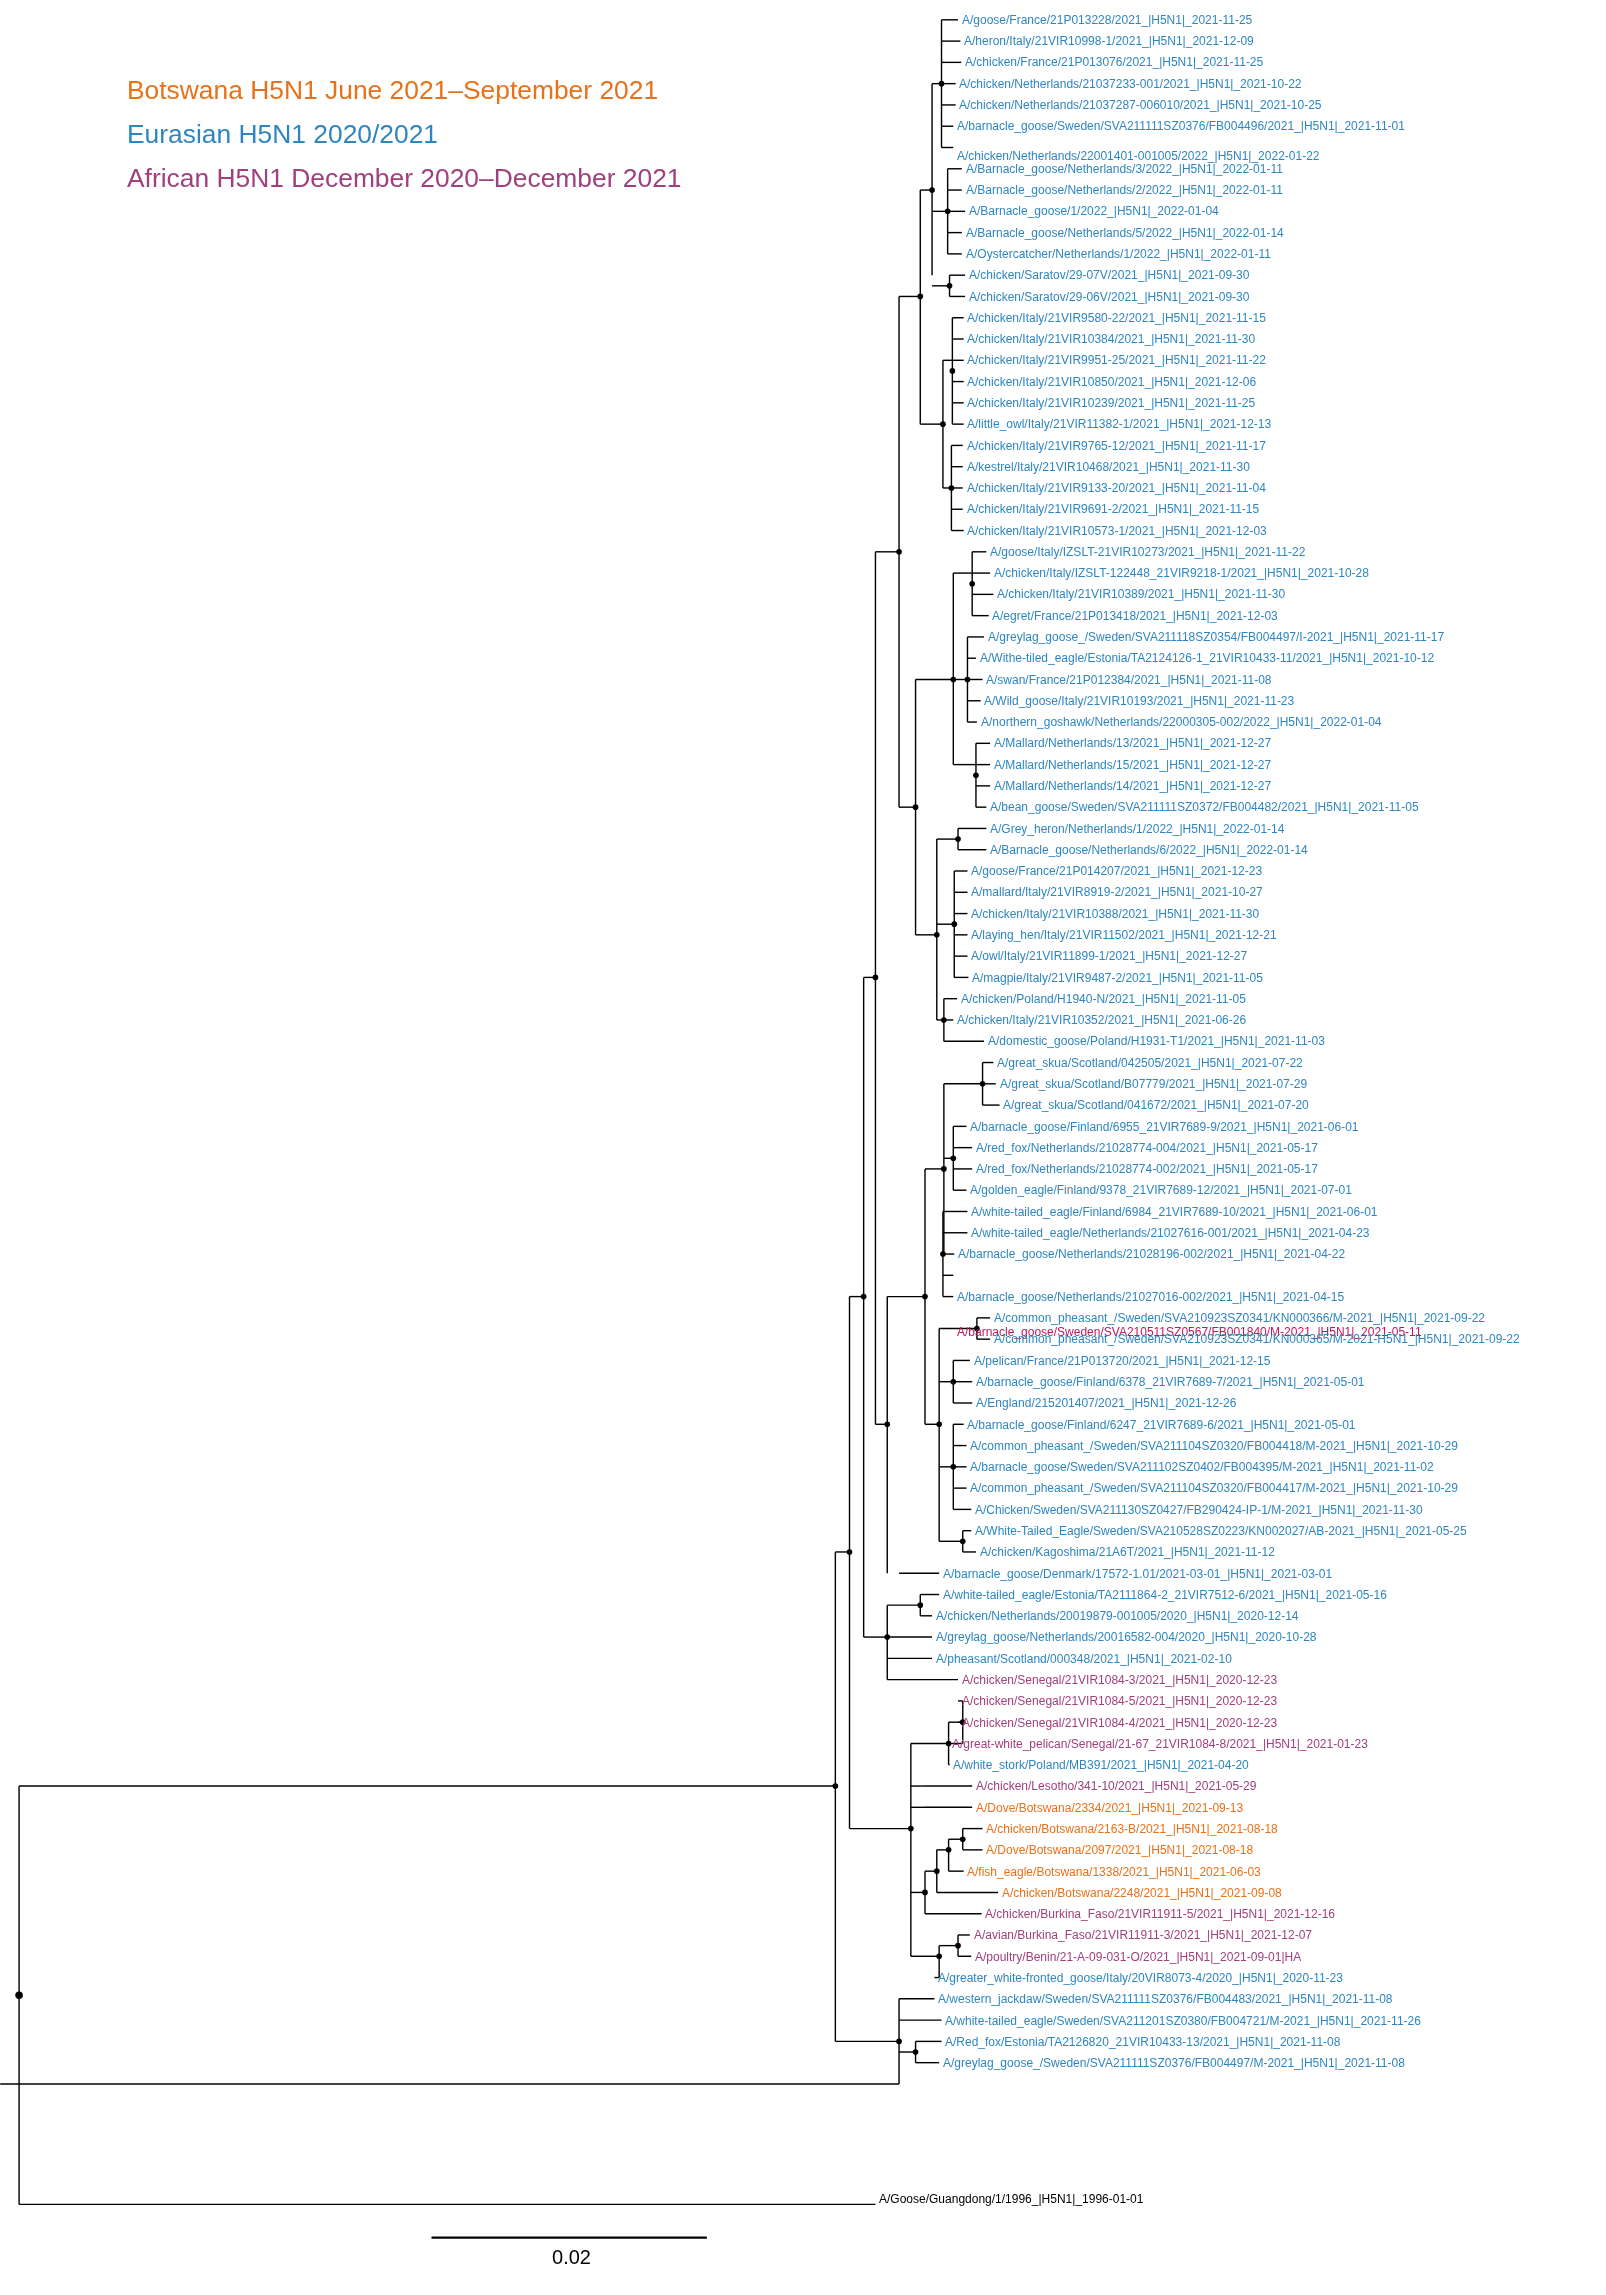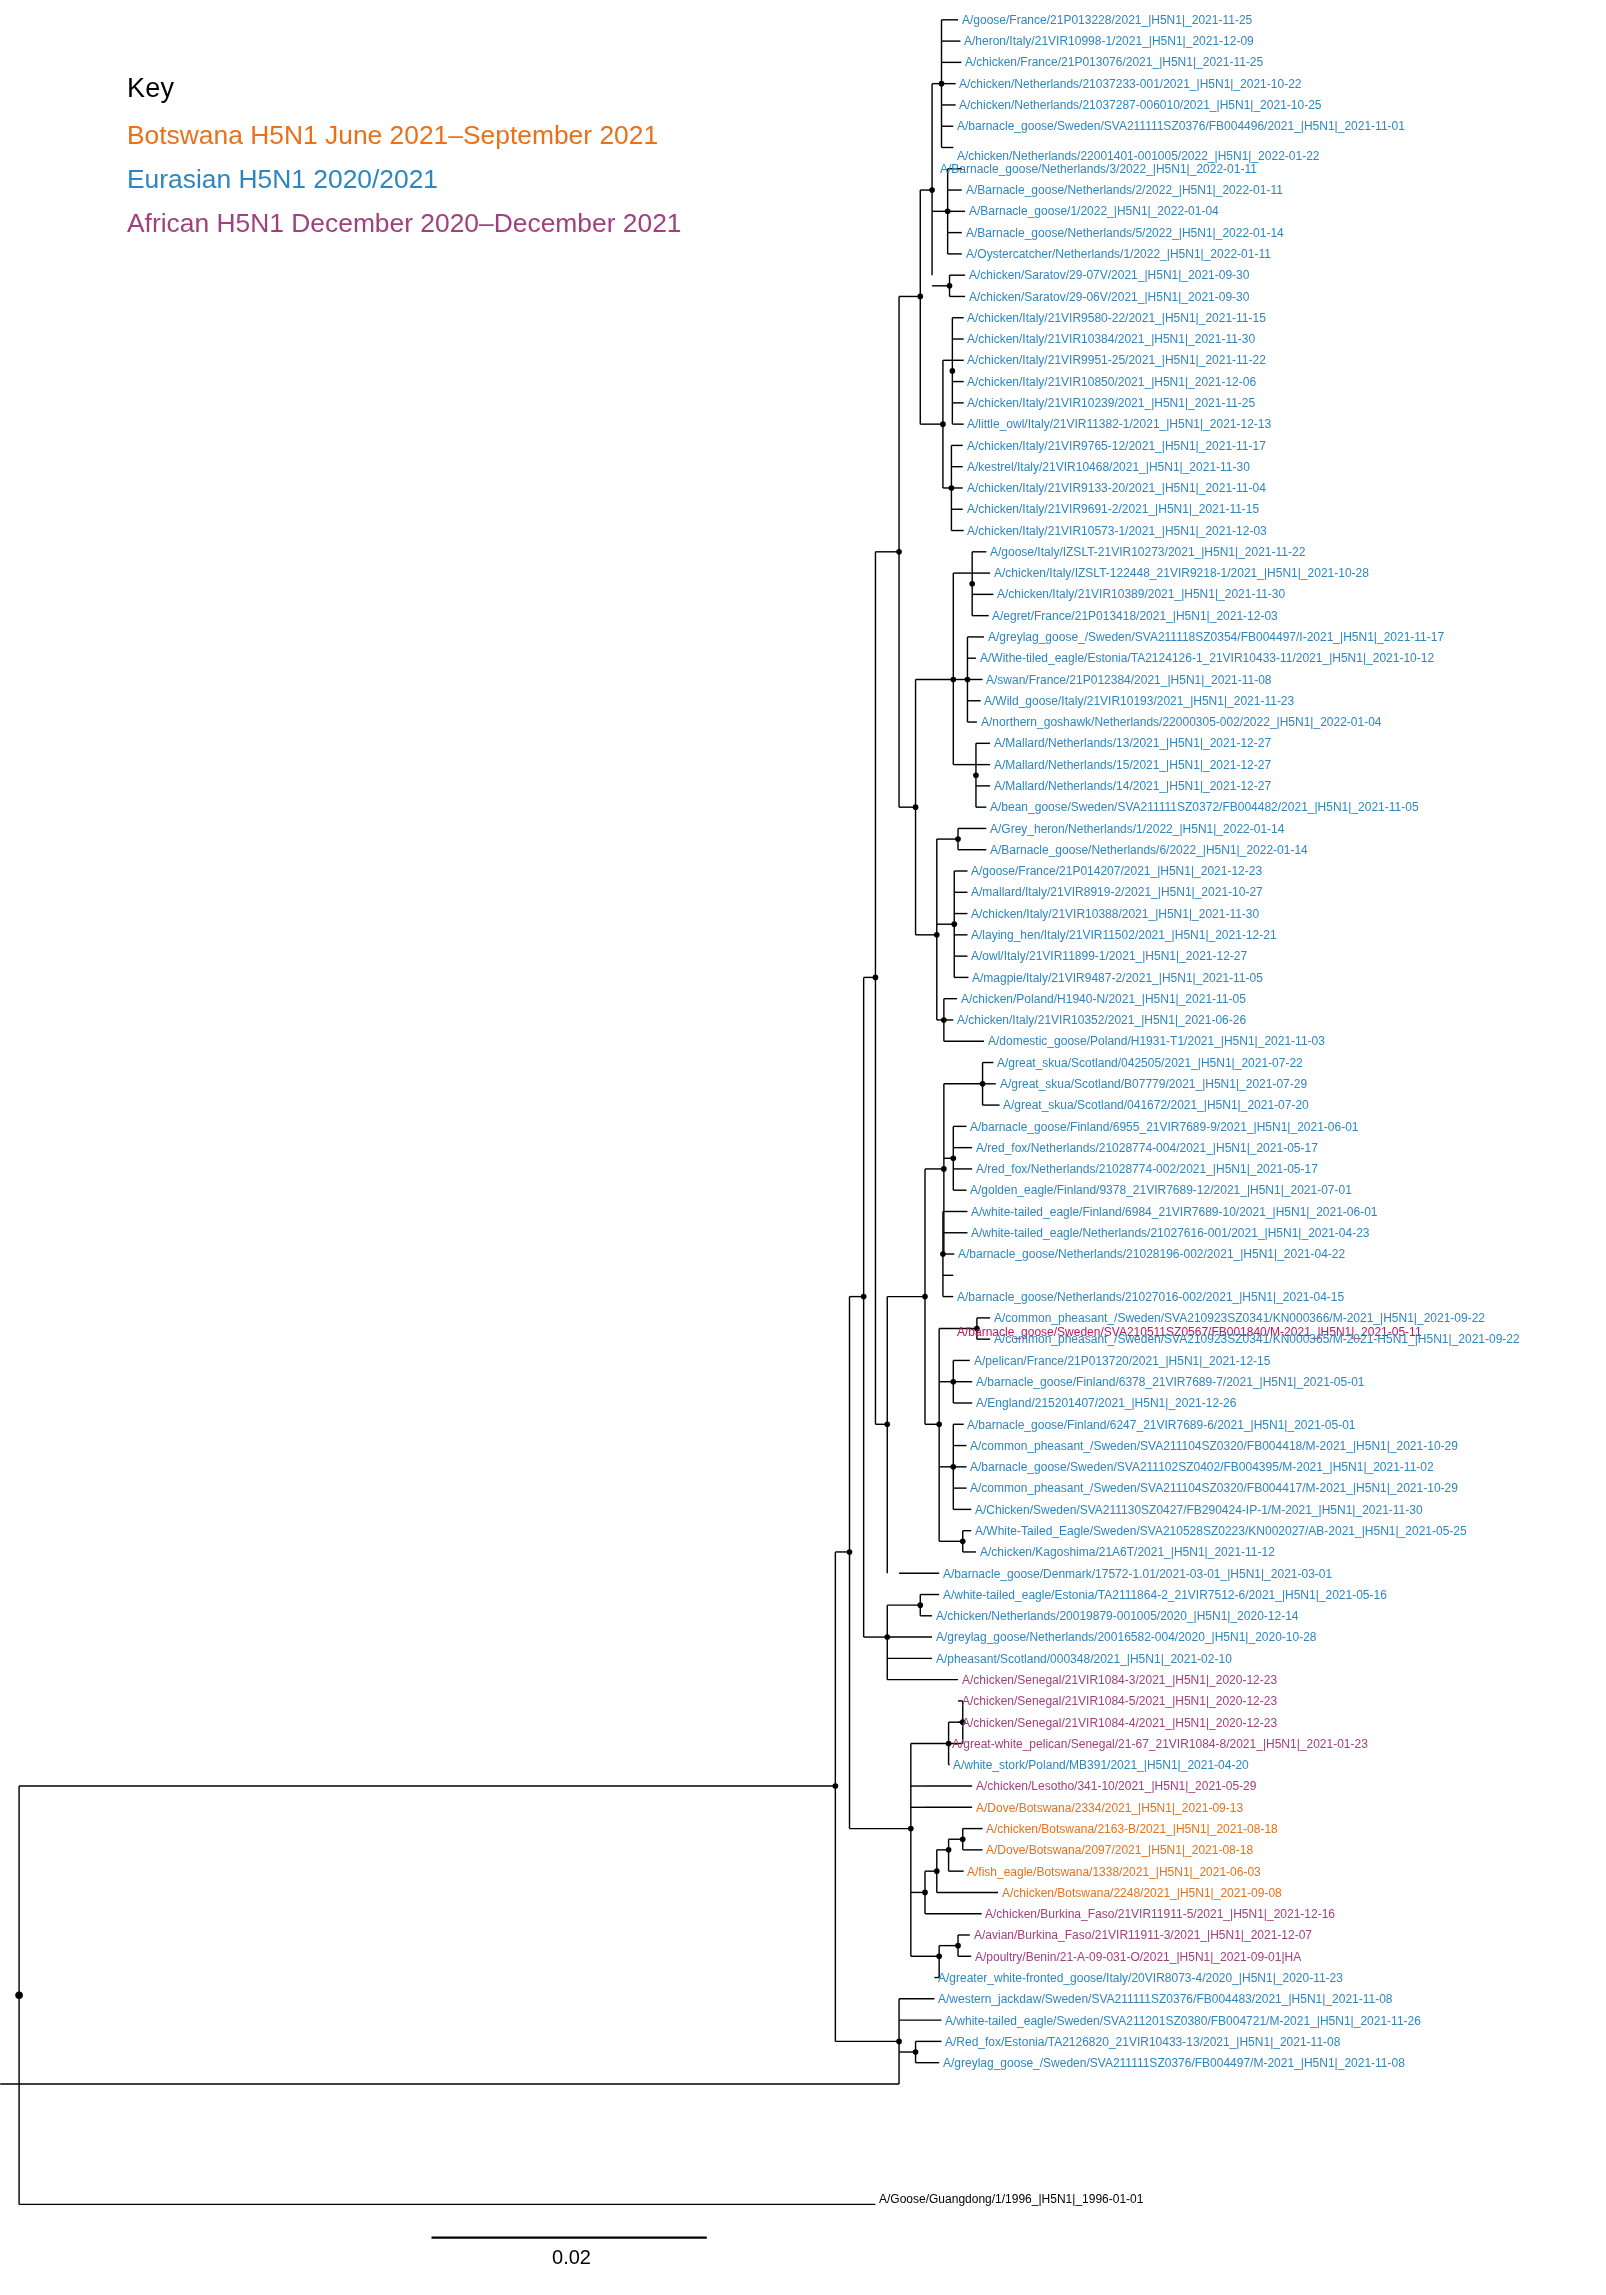--- a/index.html
+++ b/index.html
@@ -66,21 +66,20 @@
     color: #000;
     text-align: center;
   }
 </style>
 </head>
 <body>
 
 <div id="root">
 
   <div id="key-block">
-    <div id="key-title">Key</div>
     <div class="key-entry" style="color: rgb(232, 113, 26);">
       <span>Botswana H5N1 June 2021–September 2021</span>
     </div>
     <div class="key-entry" style="color: rgb(46, 134, 193);">
       <span>Eurasian H5N1 2020/2021</span>
     </div>
     <div class="key-entry" style="color: rgb(160, 65, 126);">
       <span>African H5N1 December 2020–December 2021</span>
     </div>
   </div>
@@ -330,21 +329,21 @@
         <circle cx="40" cy="4228.65" r="8" fill="#000"></circle>
       </svg>
     <div id="taxa-layer">
         <div class="taxon" style="color: rgb(46, 134, 193); left: 962px; top: 20px;">A/goose/France/21P013228/2021_|H5N1|_2021-11-25</div>
         <div class="taxon" style="color: rgb(46, 134, 193); left: 964px; top: 41px;">A/heron/Italy/21VIR10998-1/2021_|H5N1|_2021-12-09</div>
         <div class="taxon" style="color: rgb(46, 134, 193); left: 965px; top: 62px;">A/chicken/France/21P013076/2021_|H5N1|_2021-11-25</div>
         <div class="taxon" style="color: rgb(46, 134, 193); left: 959px; top: 84px;">A/chicken/Netherlands/21037233-001/2021_|H5N1|_2021-10-22</div>
         <div class="taxon" style="color: rgb(46, 134, 193); left: 959px; top: 105px;">A/chicken/Netherlands/21037287-006010/2021_|H5N1|_2021-10-25</div>
         <div class="taxon" style="color: rgb(46, 134, 193); left: 957px; top: 126px;">A/barnacle_goose/Sweden/SVA211111SZ0376/FB004496/2021_|H5N1|_2021-11-01</div>
         <div class="taxon" style="color: rgb(46, 134, 193); left: 957px; top: 156px;">A/chicken/Netherlands/22001401-001005/2022_|H5N1|_2022-01-22</div>
-        <div class="taxon" style="color: rgb(46, 134, 193); left: 940px; top: 169px;">A/Barnacle_goose/Netherlands/3/2022_|H5N1|_2022-01-11</div>
+        <div class="taxon" style="color: rgb(46, 134, 193); left: 966px; top: 169px;">A/Barnacle_goose/Netherlands/3/2022_|H5N1|_2022-01-11</div>
         <div class="taxon" style="color: rgb(46, 134, 193); left: 966px; top: 190px;">A/Barnacle_goose/Netherlands/2/2022_|H5N1|_2022-01-11</div>
         <div class="taxon" style="color: rgb(46, 134, 193); left: 969px; top: 211px;">A/Barnacle_goose/1/2022_|H5N1|_2022-01-04</div>
         <div class="taxon" style="color: rgb(46, 134, 193); left: 966px; top: 233px;">A/Barnacle_goose/Netherlands/5/2022_|H5N1|_2022-01-14</div>
         <div class="taxon" style="color: rgb(46, 134, 193); left: 966px; top: 254px;">A/Oystercatcher/Netherlands/1/2022_|H5N1|_2022-01-11</div>
         <div class="taxon" style="color: rgb(46, 134, 193); left: 969px; top: 275px;">A/chicken/Saratov/29-07V/2021_|H5N1|_2021-09-30</div>
         <div class="taxon" style="color: rgb(46, 134, 193); left: 969px; top: 297px;">A/chicken/Saratov/29-06V/2021_|H5N1|_2021-09-30</div>
         <div class="taxon" style="color: rgb(46, 134, 193); left: 967px; top: 318px;">A/chicken/Italy/21VIR9580-22/2021_|H5N1|_2021-11-15</div>
         <div class="taxon" style="color: rgb(46, 134, 193); left: 967px; top: 339px;">A/chicken/Italy/21VIR10384/2021_|H5N1|_2021-11-30</div>
         <div class="taxon" style="color: rgb(46, 134, 193); left: 967px; top: 360px;">A/chicken/Italy/21VIR9951-25/2021_|H5N1|_2021-11-22</div>
         <div class="taxon" style="color: rgb(46, 134, 193); left: 967px; top: 382px;">A/chicken/Italy/21VIR10850/2021_|H5N1|_2021-12-06</div>

